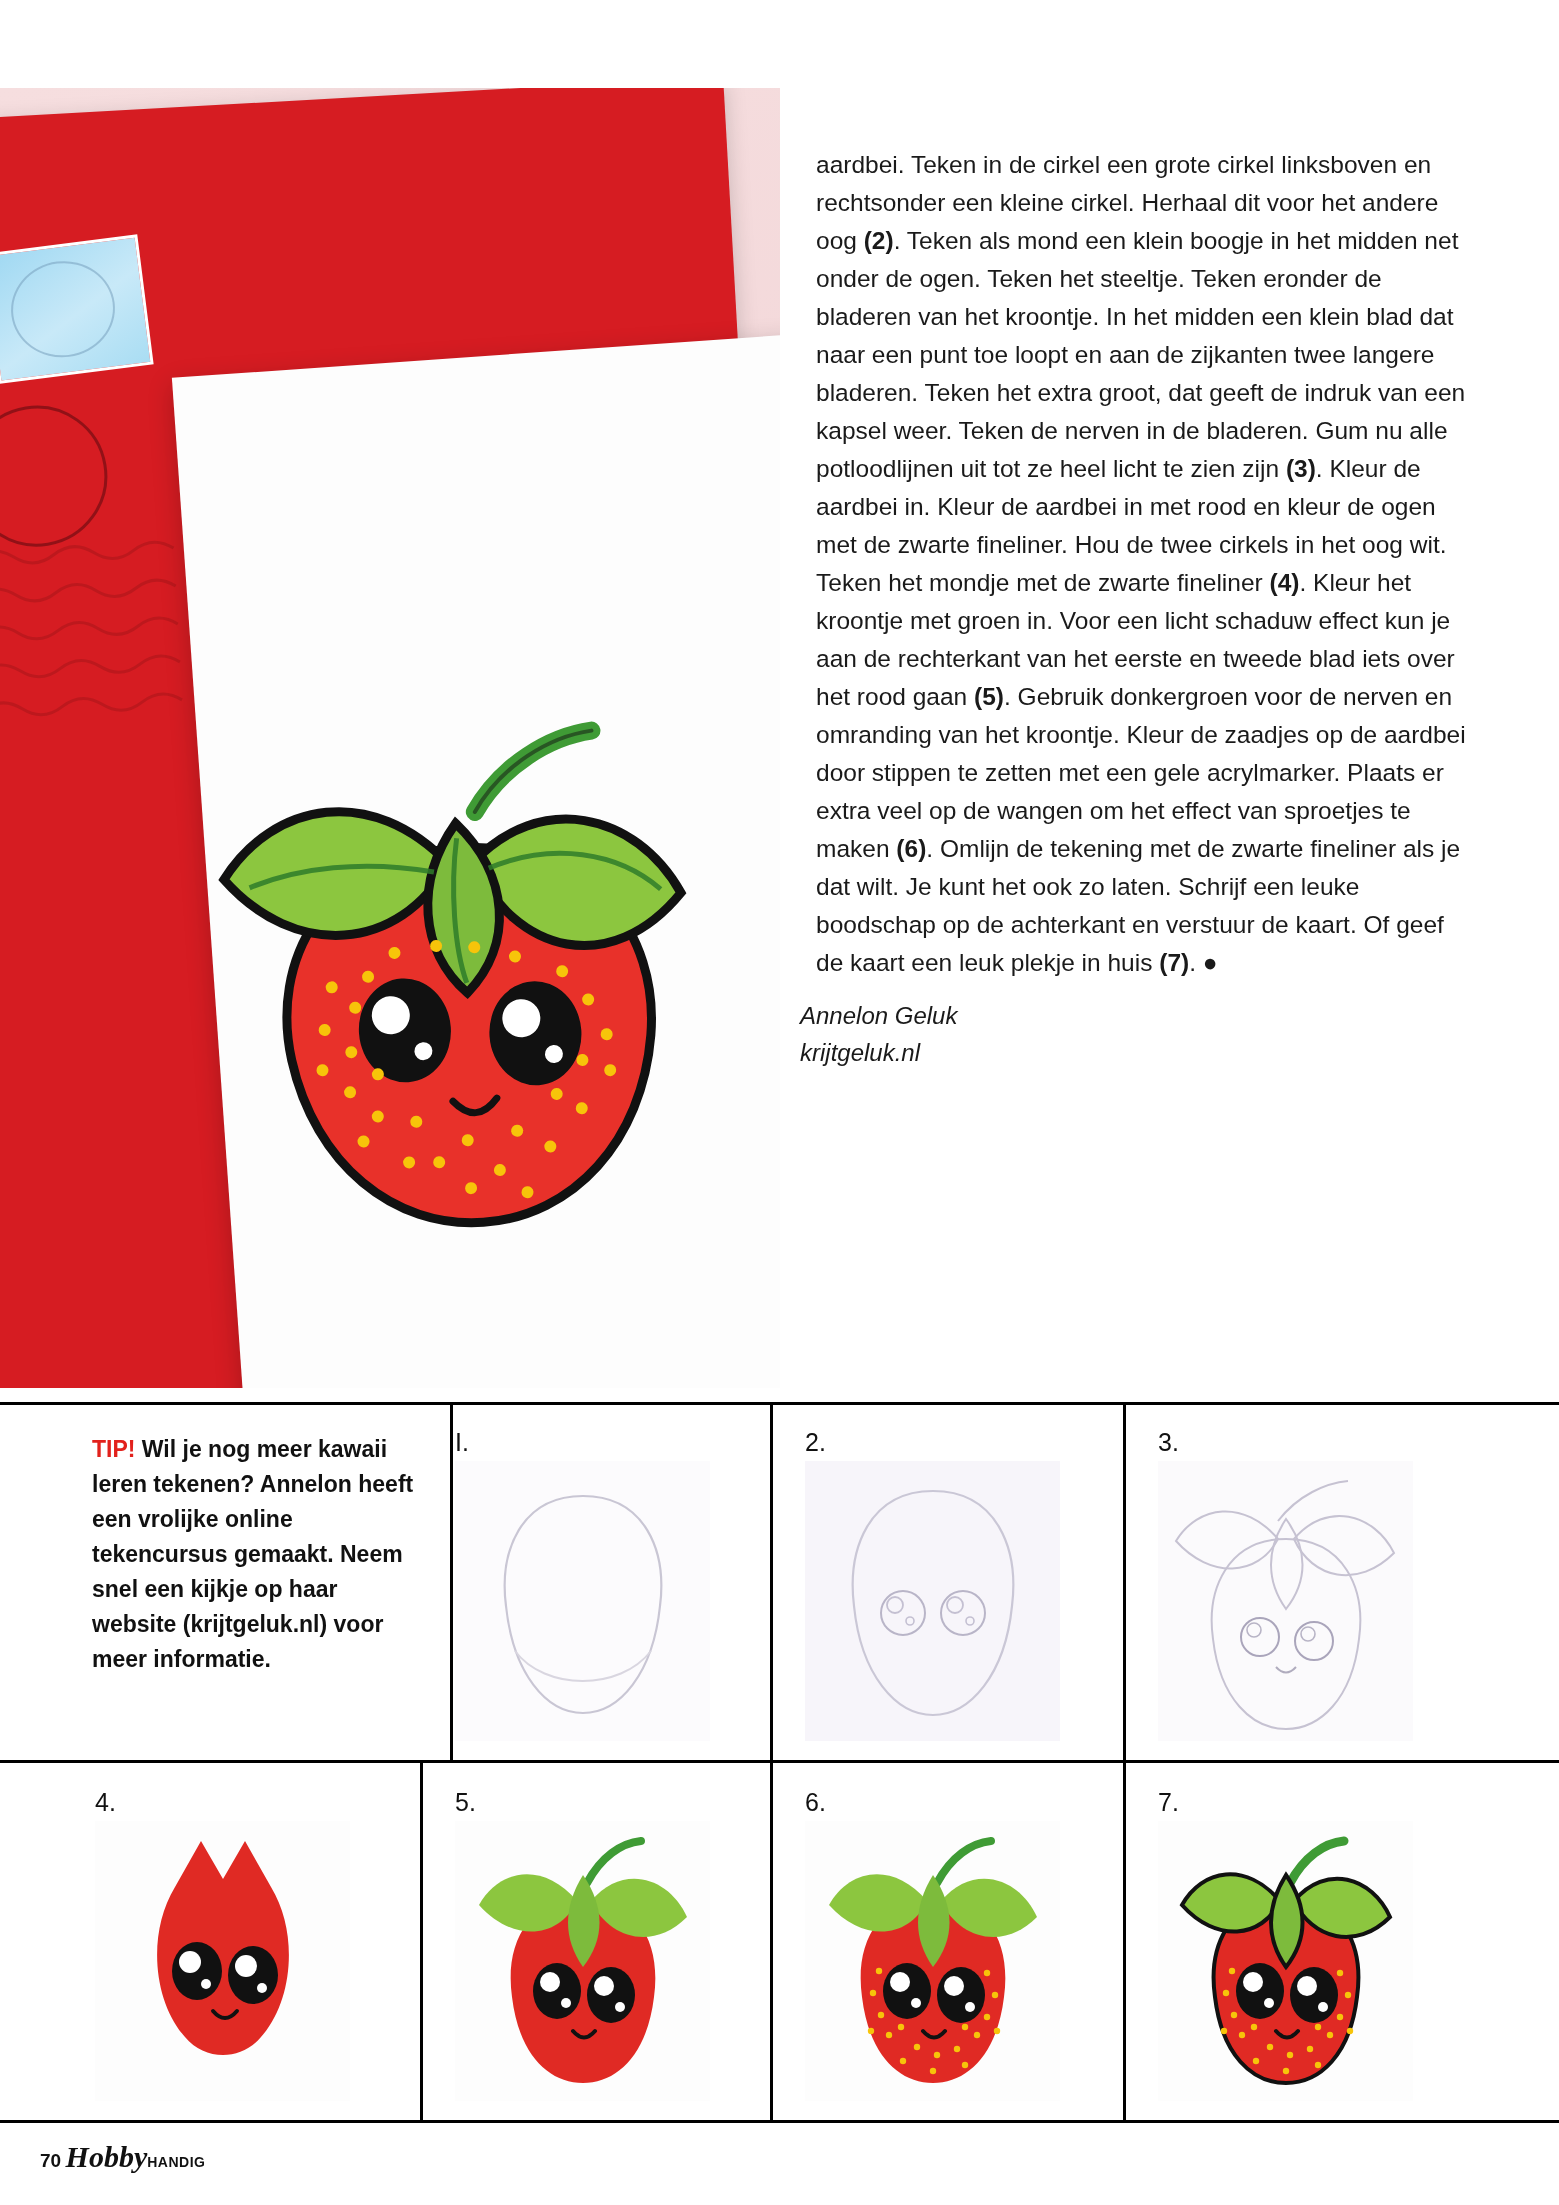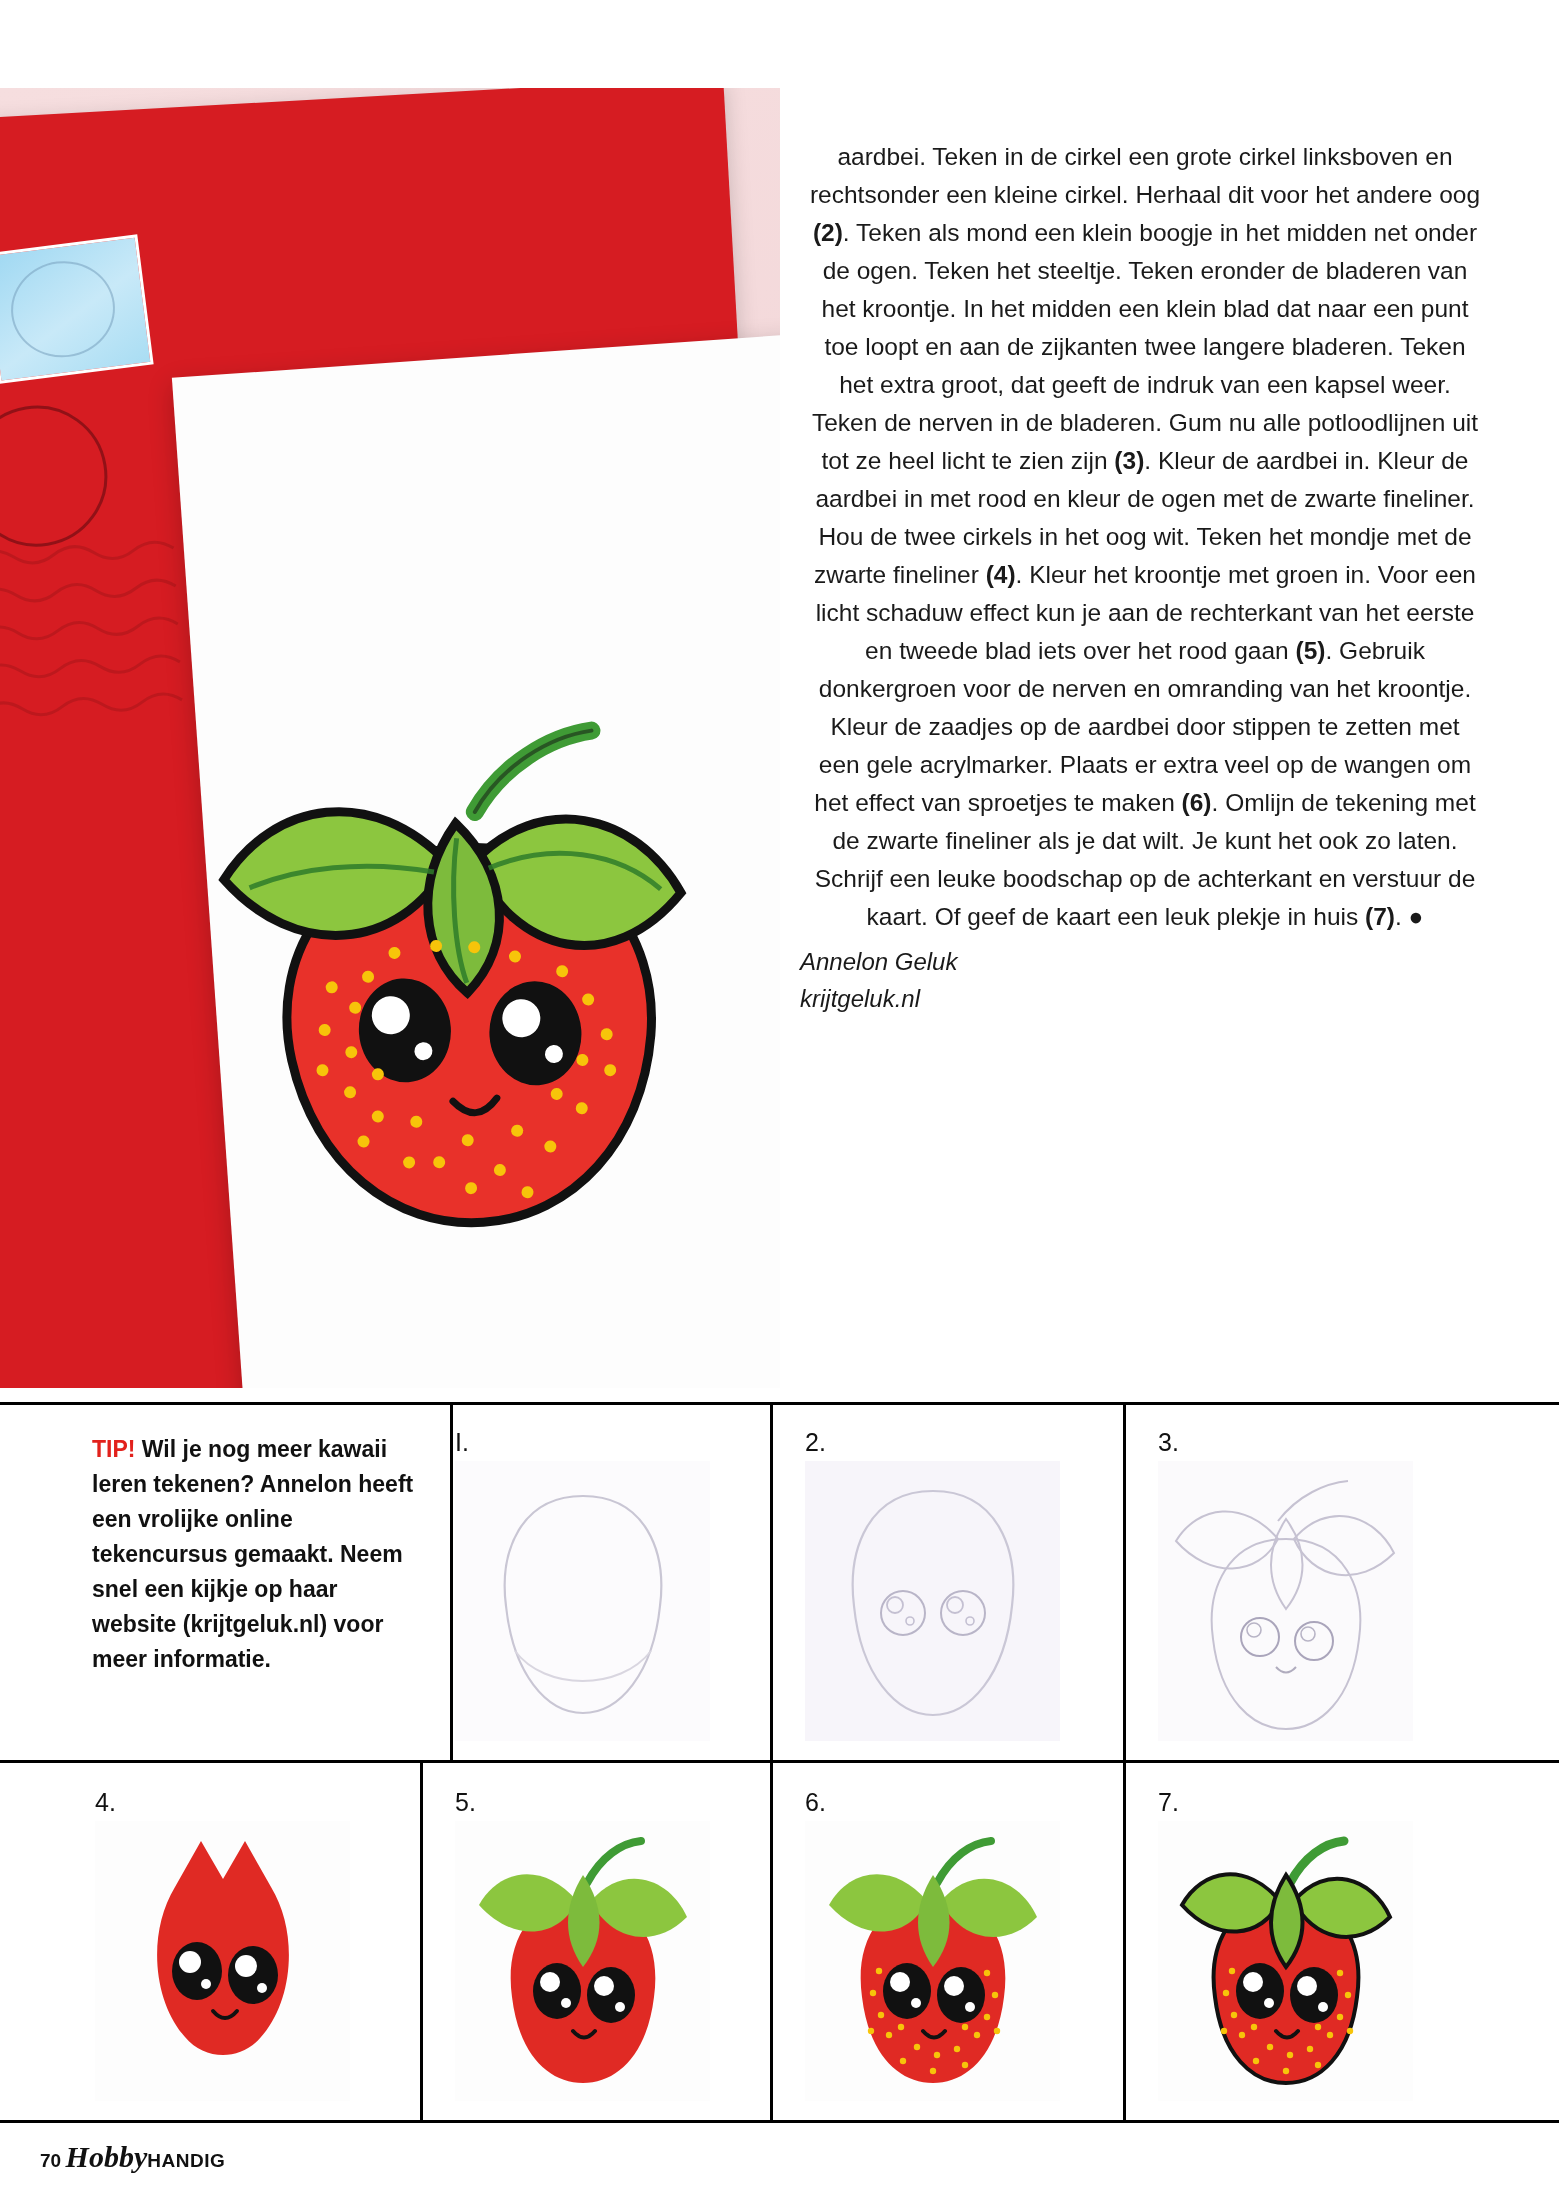--- a/index.html
+++ b/index.html
@@ -56,26 +56,26 @@
   }
   .hero svg.berry { position:absolute; left:155px; top:560px; width:620px; height:620px; transform:rotate(-4deg); }
 
   
   .article {
     position:absolute;
     left:800px; top:130px;
     width:690px;
   }
   .article p {
-    margin:8px;
+    margin:16px;
     font-family:"Liberation Sans", sans-serif;
     font-size:24.5px;
     line-height:38px;
     color:#1a1a1a;
-    text-align:center;
+    text-align:left;
   }
   .article p b { font-weight:bold; }
   .article .byline {
     font-style:italic;
     font-size:24px;
     line-height:35px;
     color:#1a1a1a;
     margin-top:2px;
   }
 
@@ -101,21 +101,21 @@
   .step .num { font-size:25px; color:#111; font-weight:normal; margin-bottom:4px; }
   .step .img { width:255px; height:280px; background:#fbfbfc; position:relative; overflow:hidden; }
   .step .img svg { position:absolute; left:0; top:0; }
 
   .vline { position:absolute; width:3px; background:#000; }
 
   
   .footer { position:absolute; left:40px; top:2140px; }
   .pagenum { font-size:19px; font-weight:bold; color:#111; }
   .logo { font-family:"Liberation Serif", serif; font-style:italic; font-weight:bold; font-size:30px; color:#111;margin-top:22px; }
-  .logo-sub { font-size:19px; font-weight:bold; letter-spacing:.5px; color:#111; }
+  .logo-sub { font-size:14px; font-weight:bold; letter-spacing:.5px; color:#111; }
 </style>
 </head>
 <body>
 
 <div class="page">
 
   <div class="hero">
     <div class="pinkbg"></div>
 
     <div class="envelope">

